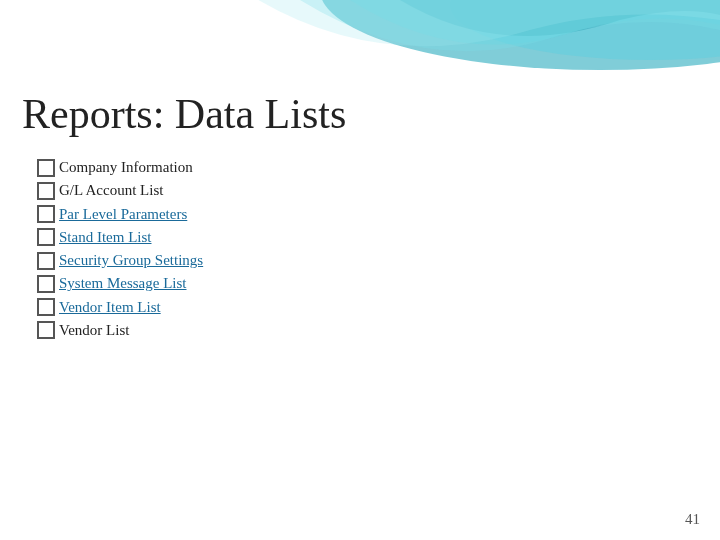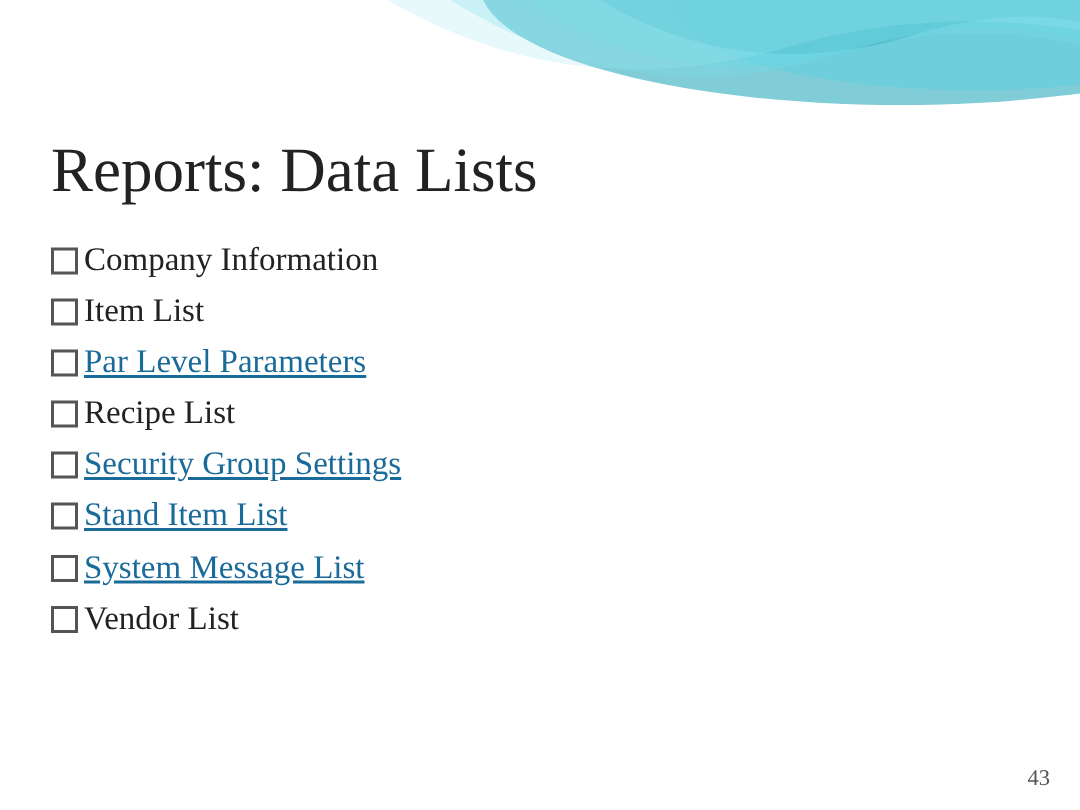--- a/index.html
+++ b/index.html
@@ -24,43 +24,44 @@
       left: 0;
       width: 100%;
       height: 120px;
       z-index: 1;
       overflow: hidden;
     }
 
     .content {
       position: absolute;
       top: 90px;
-      left: 34px;
+      left: 22px;
       right: 30px;
       z-index: 2;
     }
 
     .page-title {
       font-size: 42px;
       font-weight: 400;
       color: #222222;
       margin-bottom: 18px;
       font-family: 'Times New Roman', Times, serif;
     }
 
     .list-items {
       list-style: none;
       padding: 0;
     }
 
     .list-items li {
-      font-size: 22px;
+      font-size: 15px;
       line-height: 1.55;
       color: #222222;
       font-family: 'Times New Roman', Times, serif;
+      margin-left: 15px;
     }
 
     .list-items li.highlight {
       color: #1a6a9a;
       text-decoration: underline;
     }
 
     .bullet {
       display: inline-block;
       width: 18px;
@@ -94,23 +95,23 @@
     <path d="M300,0 Q430,80 560,35 Q640,12 720,30 L720,0 Z" fill="#7adde8" opacity="0.3"></path>
     <path d="M250,-5 Q380,75 530,30 Q620,5 720,20 L720,0 L250,0 Z" fill="#a0e8f0" opacity="0.25"></path>
   </svg>
 </div>
 
 <div class="content">
   <h1 class="page-title">Reports: Data Lists</h1>
 
   <ul class="list-items" id="data-list">
   <li><span class="bullet"></span>Company Information</li>
-      <li><span class="bullet"></span>Item List</li>
+      <li><span class="bullet"></span>G/L Account List</li>
       <li class="highlight"><span class="bullet"></span>Par Level Parameters</li>
-      <li><span class="bullet"></span>Recipe List</li>
+      <li class="highlight"><span class="bullet"></span>Stand Item List</li>
       <li class="highlight"><span class="bullet"></span>Security Group Settings</li>
-      <li class="highlight"><span class="bullet"></span>Stand Item List</li>
       <li class="highlight"><span class="bullet"></span>System Message List</li>
+      <li class="highlight"><span class="bullet"></span>Vendor Item List</li>
       <li><span class="bullet"></span>Vendor List</li>
     </ul>
 </div>
 
-<div class="page-number">43</div>
+<div class="page-number">41</div>
 
 </body></html>

